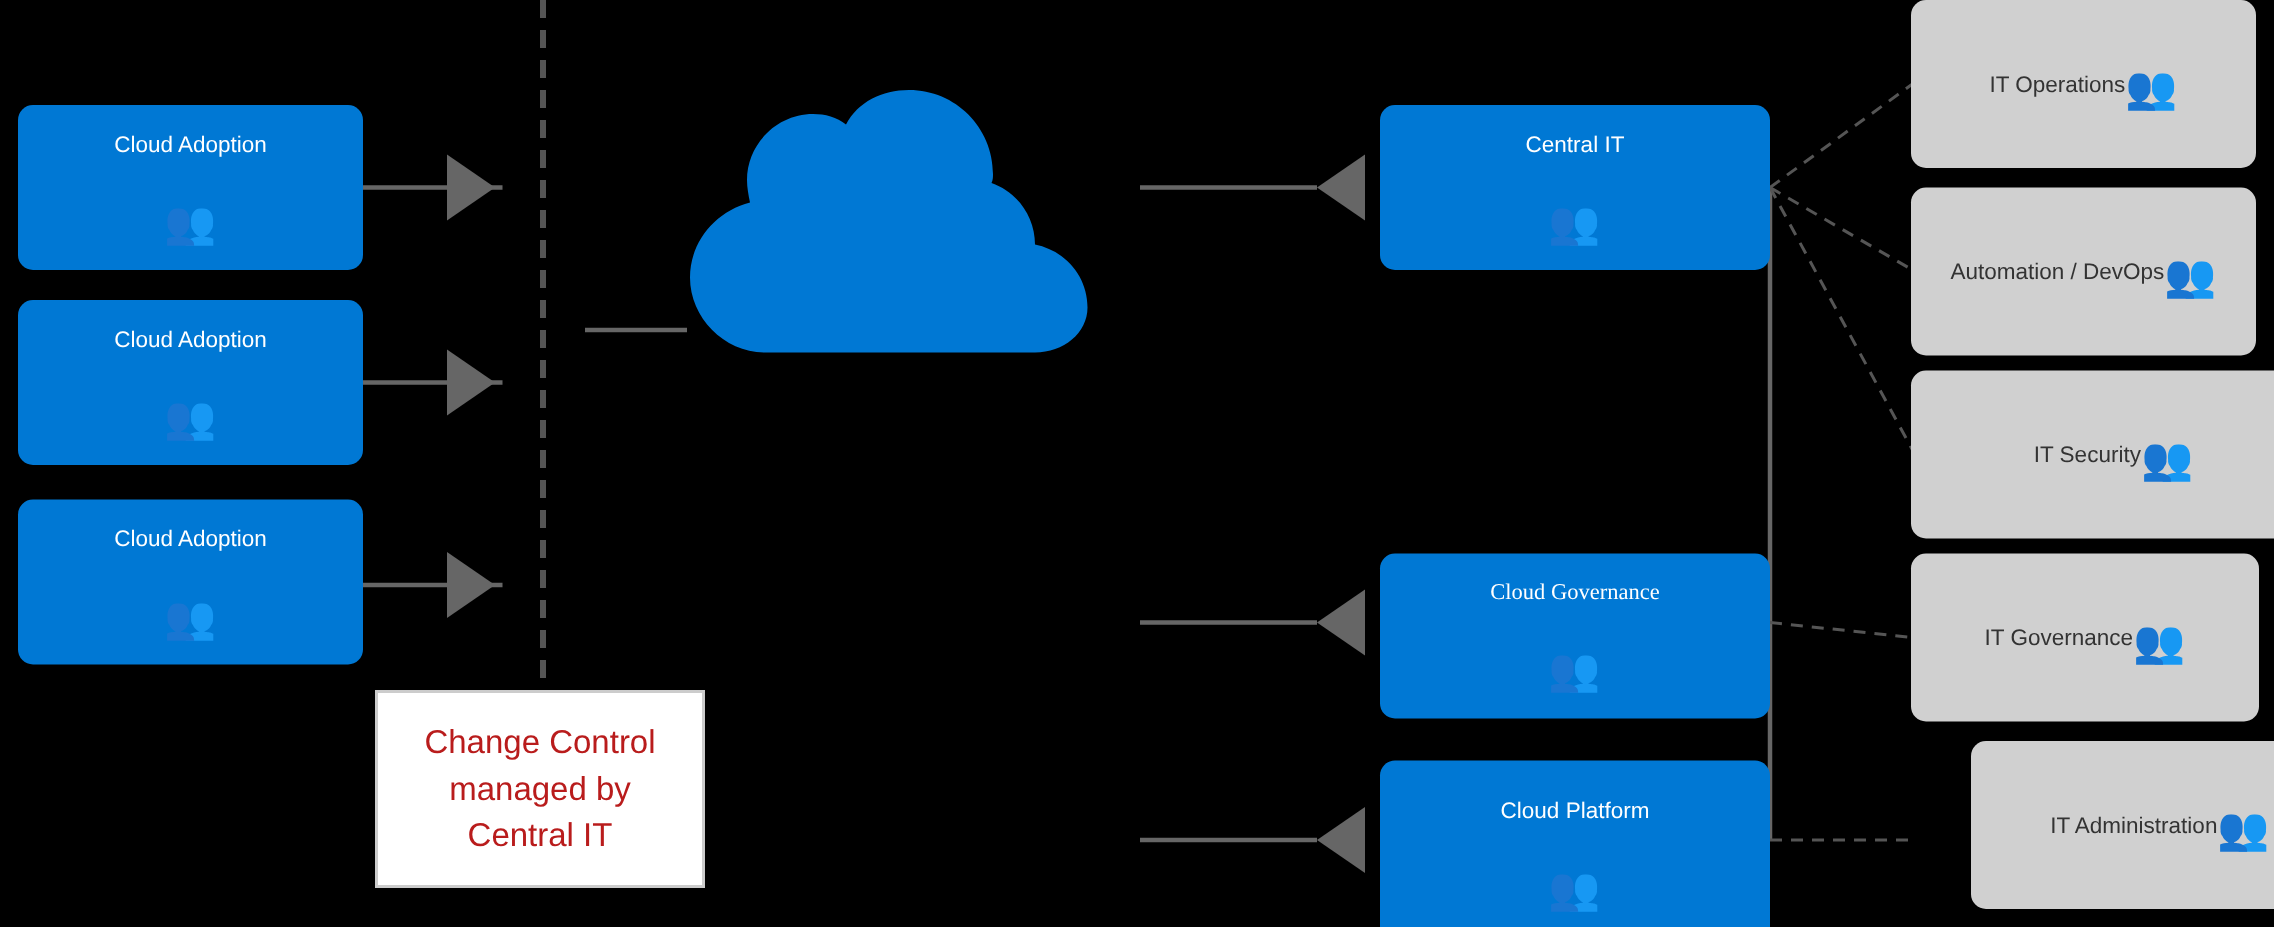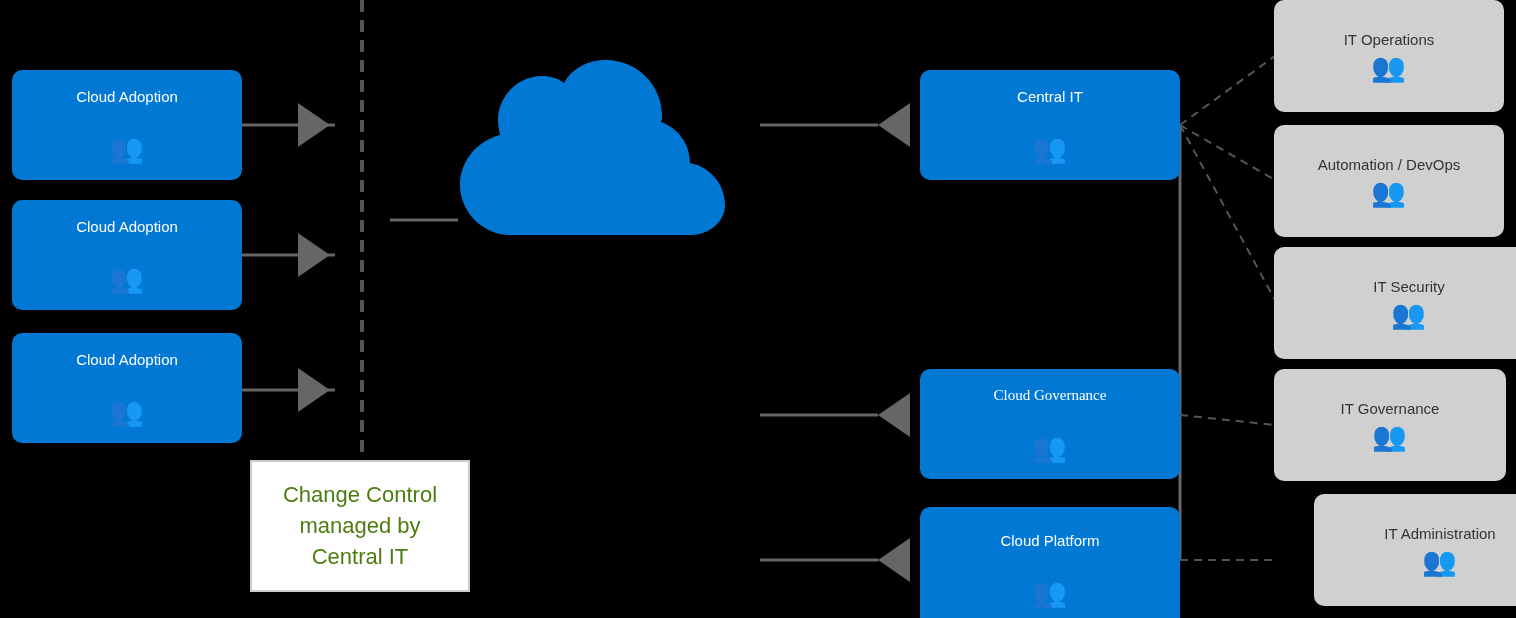--- a/index.html
+++ b/index.html
@@ -34,21 +34,21 @@
       gap: 24px;
     }
 
     
     .gray-box {
       position: absolute;
       background: #d0d0d0;
       border-radius: 10px;
       color: #333;
       display: flex;
-      flex-direction: column;
+      flex-direction: row;
       align-items: center;
       justify-content: center;
       padding: 10px 14px;
       font-size: 15px;
       font-weight: 400;
     }
 
     
     .people-icon {
       margin-top: 6px;
@@ -85,21 +85,21 @@
       position: absolute;
       width: 320px;
       height: 220px;
     }
 
     
     .change-control {
       position: absolute;
       background: #fff;
       border: 2px solid #ccc;
-      color: #4d7c0f;
+      color: #b91c1c;
       font-size: 22px;
       font-weight: 400;
       text-align: center;
       padding: 18px 22px;
       line-height: 1.4;
     }
 
     
     .connectors {
       position: absolute;

